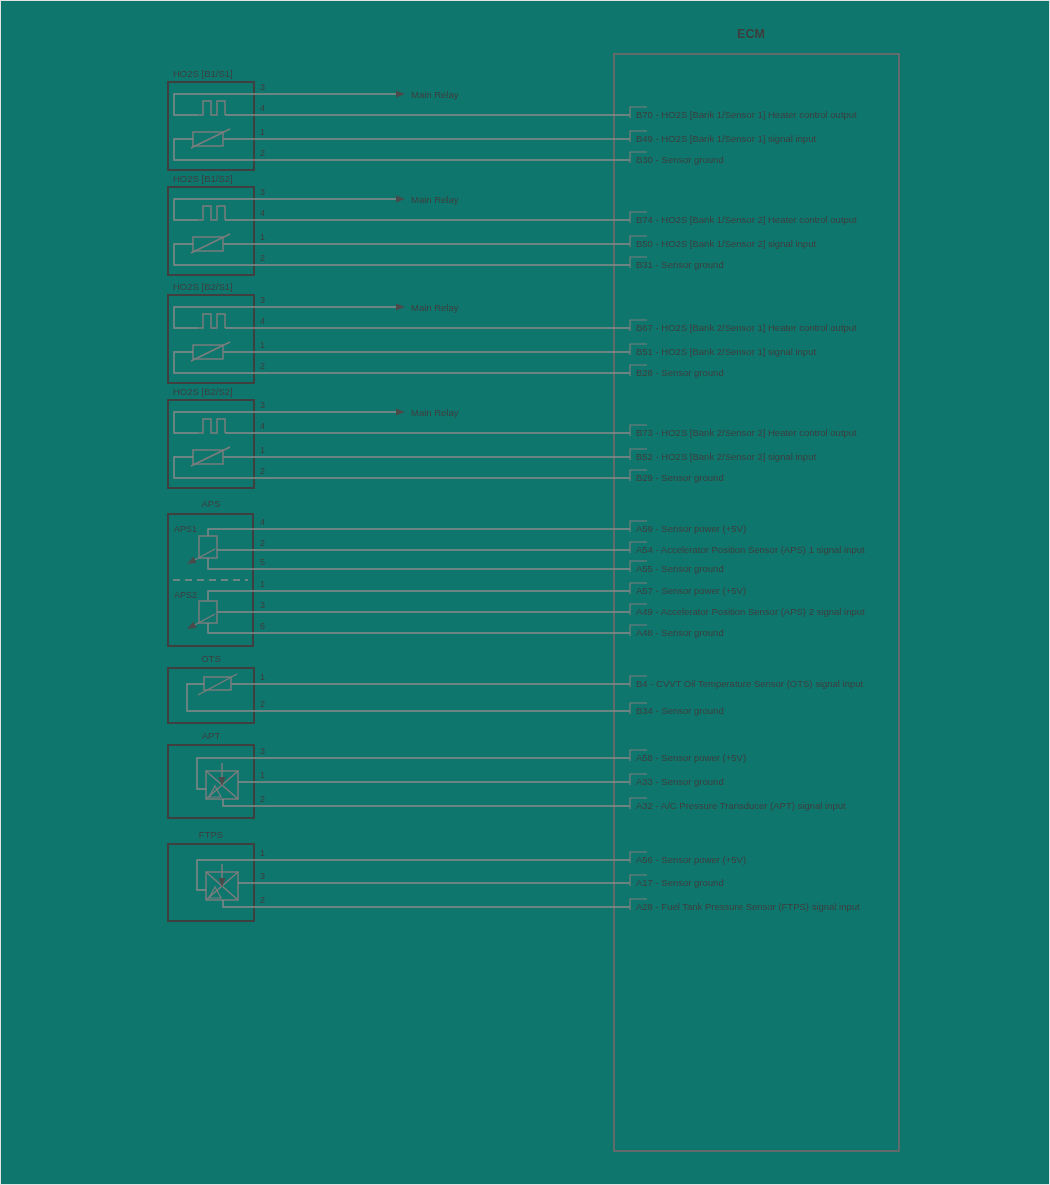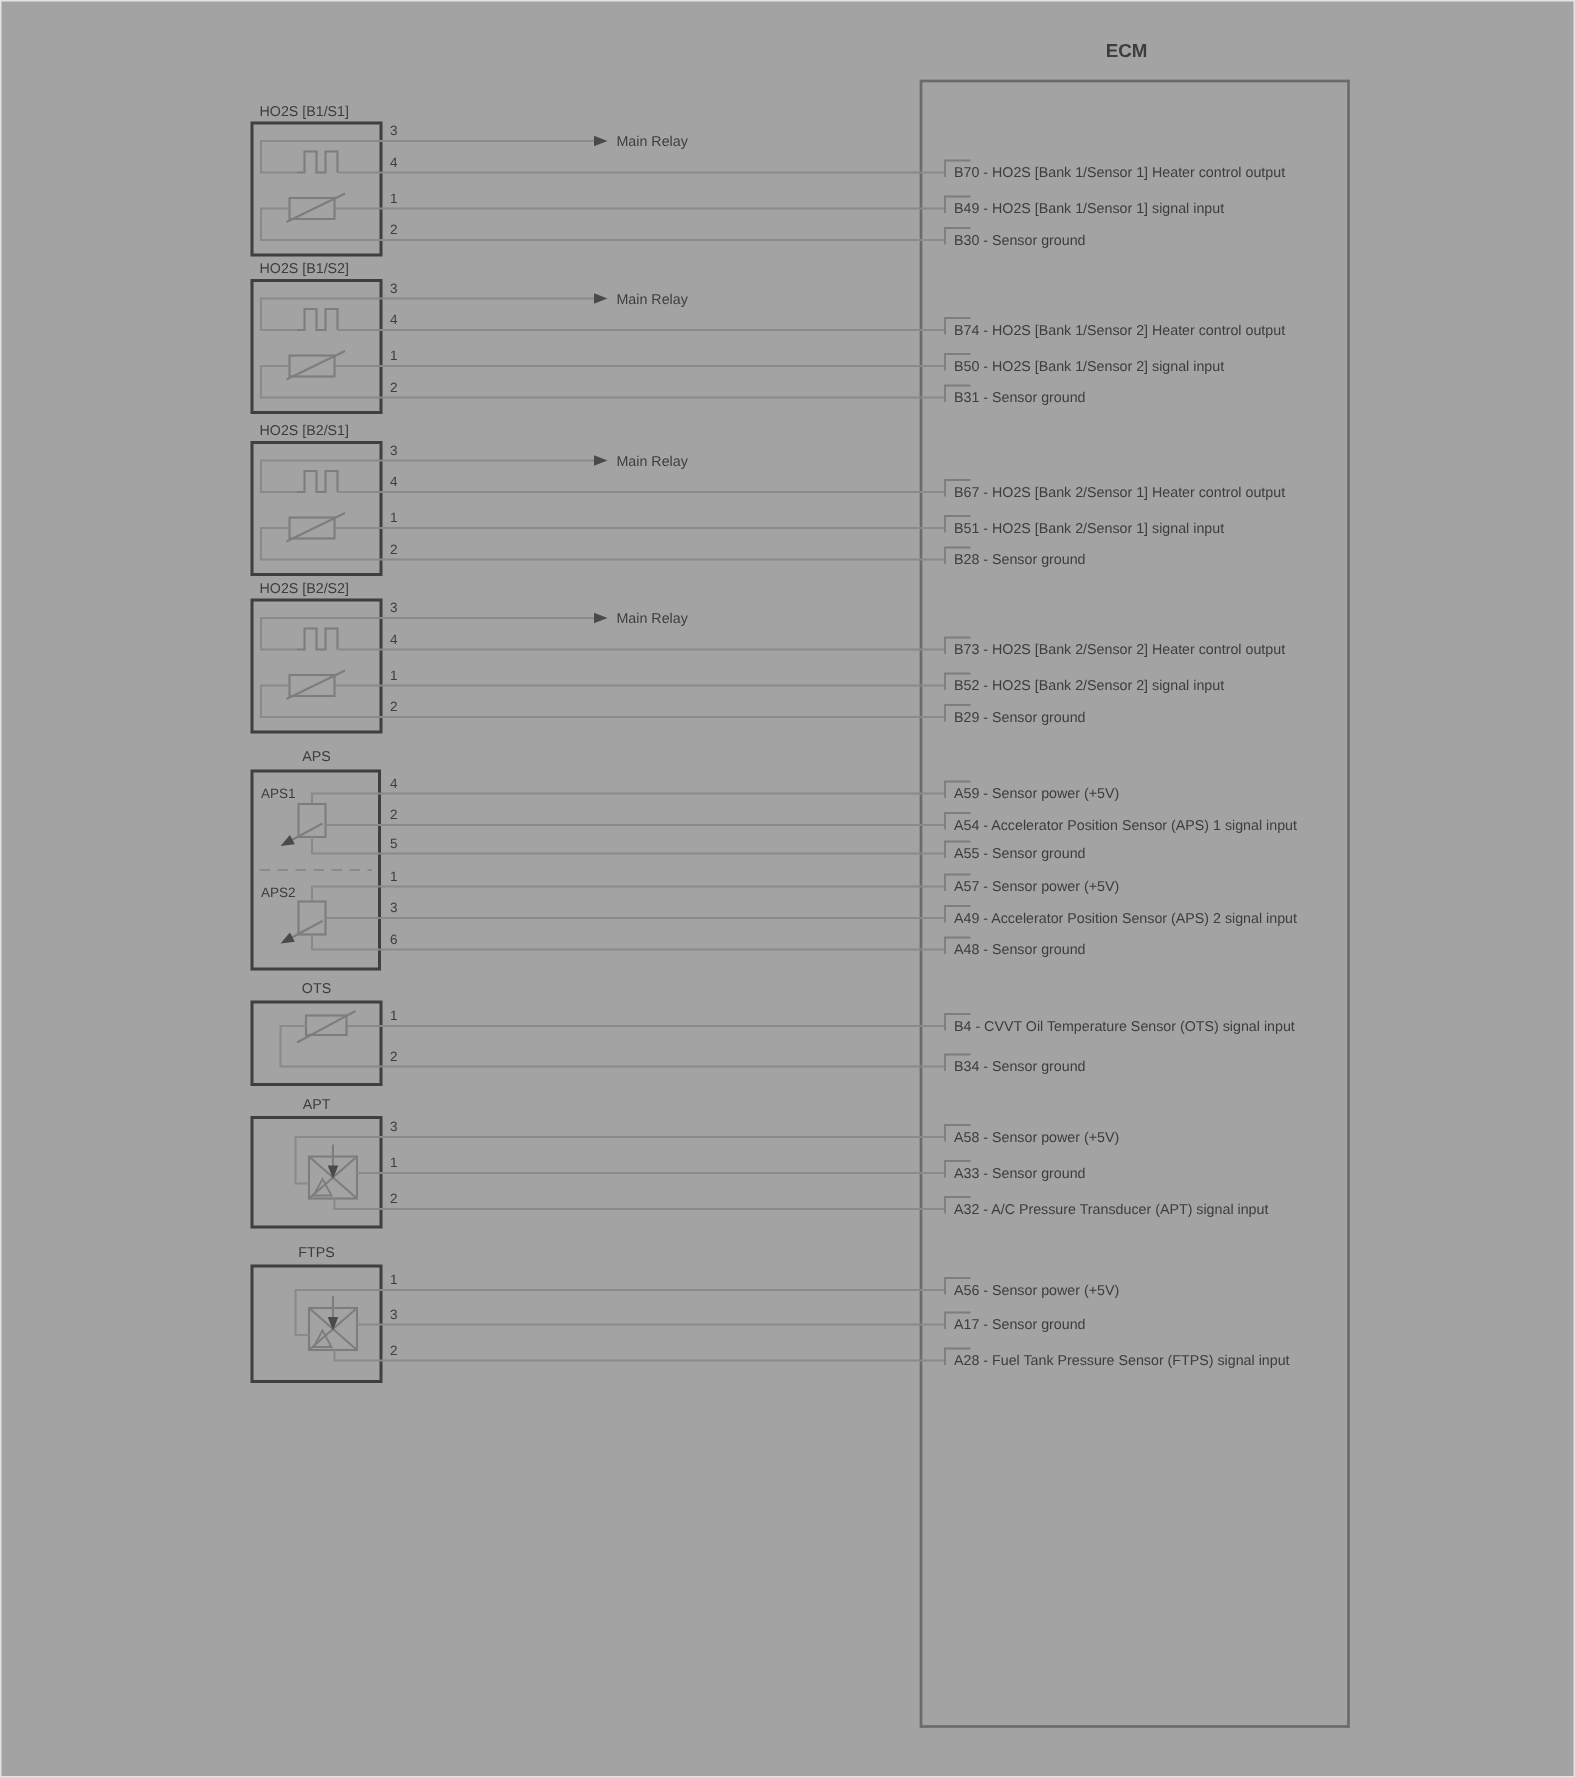--- a/index.html
+++ b/index.html
@@ -1,20 +1,20 @@
 <!DOCTYPE html>
 <html><head>
 <meta charset="utf-8">
 <style>
   html, body { margin: 0; padding: 0; background: #ffffff; }
   #canvas {
     position: relative;
     width: 1050px;
     height: 1185px;
-    background: #a3a3a3;
+    background: #0f766e;
     overflow: hidden;
     box-sizing: border-box;
     border: 1px solid #e3e3e3;
     font-family: "Liberation Sans", "DejaVu Sans", sans-serif;
   }
   #diagram { position: absolute; left: 0; top: 0; }
   text { font-family: "Liberation Sans", "DejaVu Sans", sans-serif; }
 </style>
 </head>
 <body>

